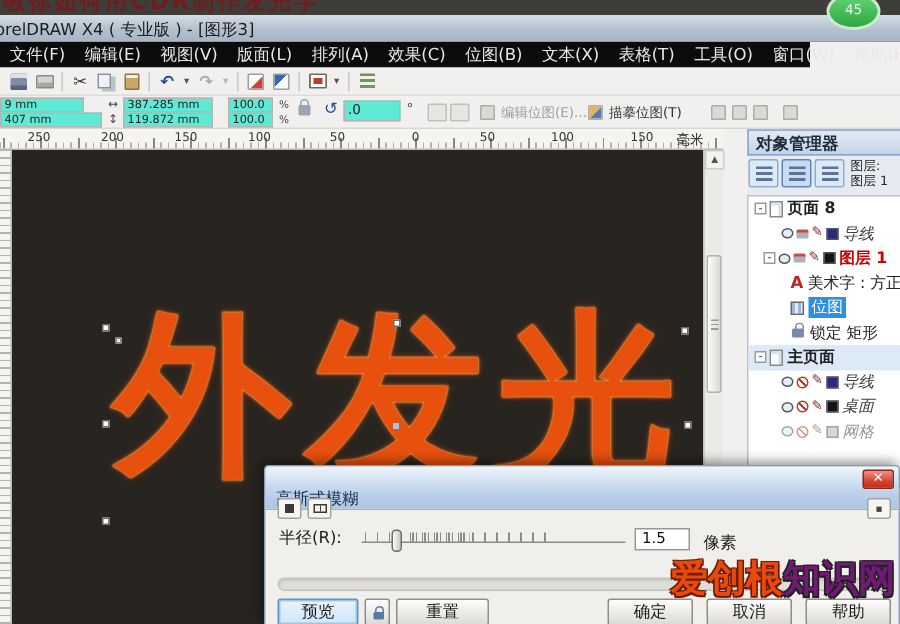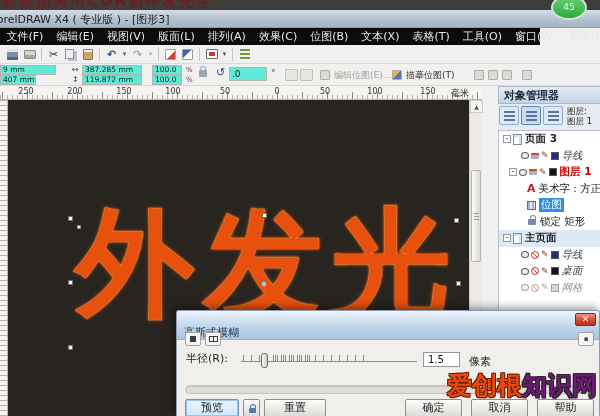--- a/index.html
+++ b/index.html
@@ -259,21 +259,21 @@
       </span>
     <span class="tdrop">▾</span>
     <span class="tsep"></span>
     <span class="tbtn">
         <span class="ic ic-options"></span>
       </span>
   </div>
 
   <div class="propbar">
     <span class="pfield" style="left:0;top:1px;width:56px;">9 mm</span>
-    <span class="pfield" style="left:0;top:11px;width:36px;">407 mm</span>
+    <span class="pfield" style="left:0;top:11px;width:68px;">407 mm</span>
     <span class="pico" style="left:72px;top:1px;">↔</span>
     <span class="pfield" style="left:82px;top:1px;width:60px;">387.285 mm</span>
     <span class="pico" style="left:72px;top:11px;">↕</span>
     <span class="pfield" style="left:82px;top:11px;width:60px;">119.872 mm</span>
     <span class="pfield" style="left:152px;top:1px;width:30px;">100.0</span>
     <span class="pico" style="left:186px;top:1px;font-size:7px;">%</span>
     <span class="pfield" style="left:152px;top:11px;width:30px;">100.0</span>
     <span class="pico" style="left:186px;top:11px;font-size:7px;">%</span>
     <span class="plock"></span>
     <span class="pico" style="left:216px;top:4px;font-size:11px;color:#2a4d8f;">↺</span>
@@ -337,21 +337,21 @@
         </span>
       <span class="dk-caption">
         <span>图层:</span><br>
         <span>图层 1</span>
       </span>
     </div>
     <div class="dk-tree">
       <div class="trow" style="padding-left:2px;">
         <span class="expander">-</span>
         <span class="pageico"></span>
-        <span class="t-bold">页面 3</span>
+        <span class="t-bold">页面 8</span>
       </div>
       <div class="trow" style="padding-left:22px;">
         <span class="mini eye"></span>
         <span class="mini prn"></span>
         <span class="mini pen">✎</span>
         <span class="swatch sw-navy"></span>
         <span class="t-italic">导线</span>
       </div>
       <div class="trow" style="padding-left:8px;">
         <span class="expander">-</span>

